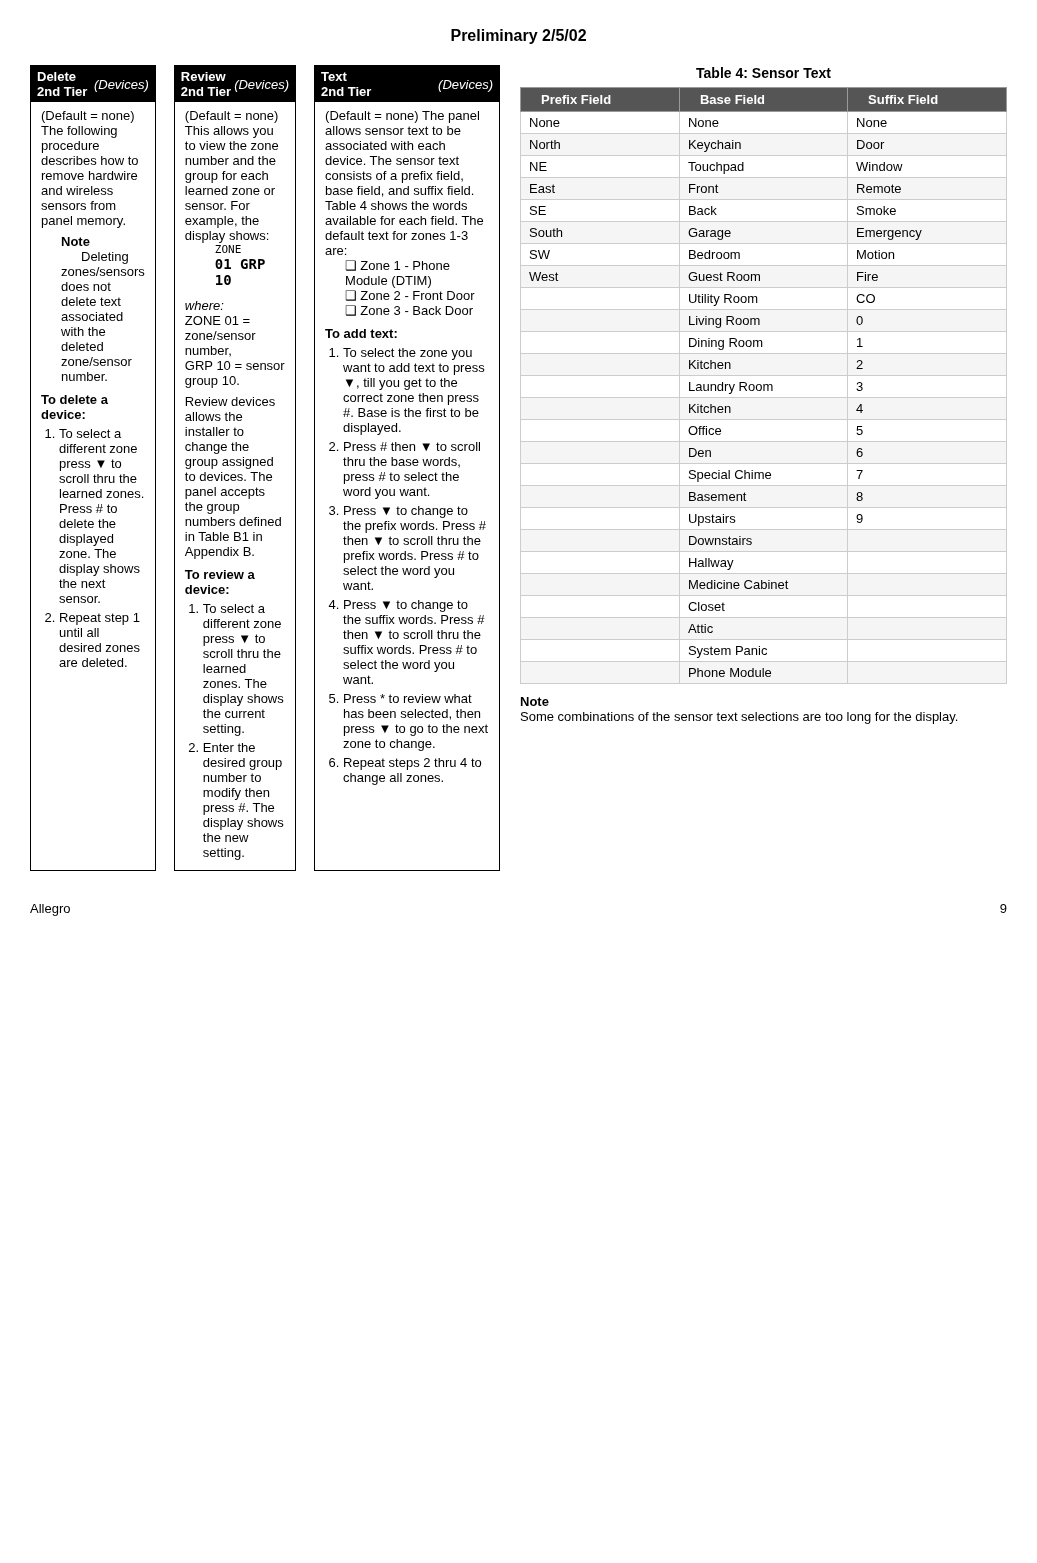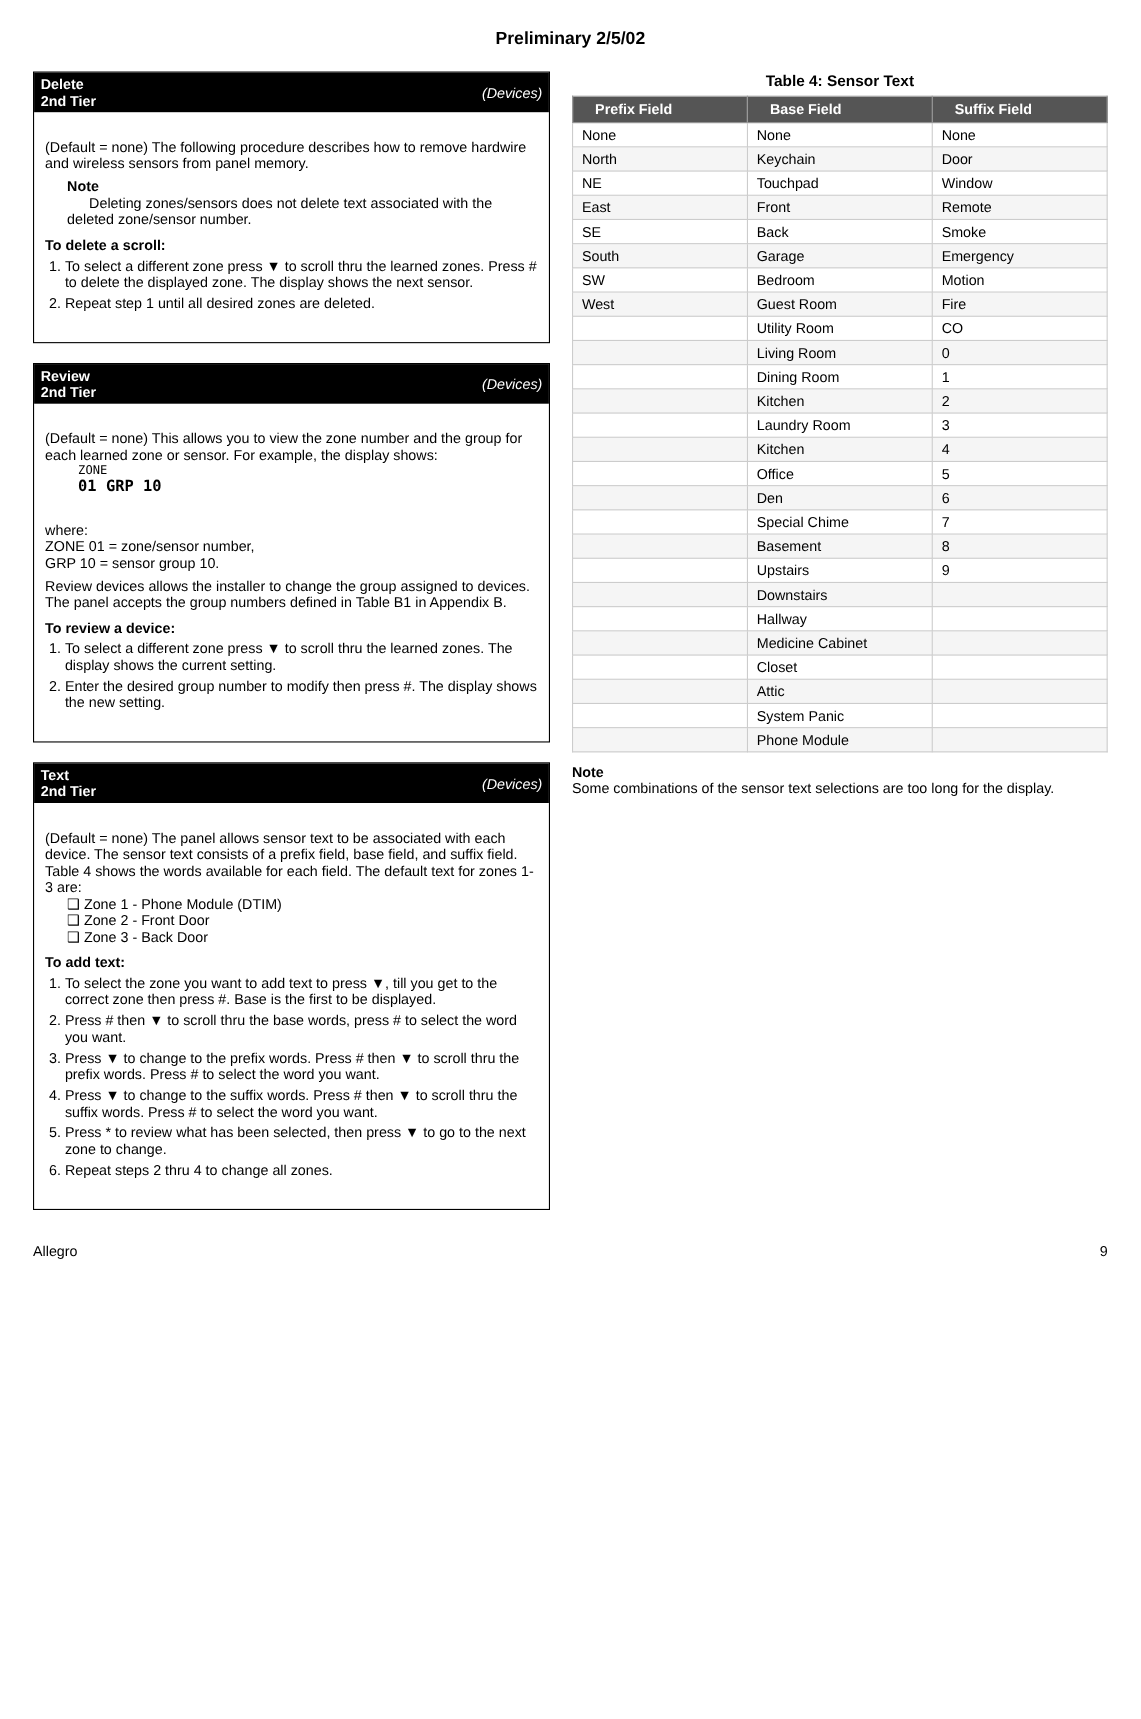--- a/index.html
+++ b/index.html
@@ -21,21 +21,21 @@
       margin-top: 12px;
     }
     .main-layout {
       display: flex;
       gap: 20px;
       align-items: flex-start;
     }
     .left-col {
       flex: 0 0 470px;
       display: flex;
-      flex-direction: column;
+      flex-direction: row;
       gap: 18px;
     }
     .right-col {
       flex: 1;
     }
     
     .section-box {
       border: 1px solid #000;
     }
     .section-header {
@@ -52,21 +52,21 @@
     }
     .section-header .right-title {
       font-style: italic;
       font-size: 13px;
     }
     .section-header .sub-title {
       font-weight: bold;
       font-size: 13px;
     }
     .section-body {
-      padding: 24px 10px;
+      padding: 6px 10px;
     }
     .note-block {
       margin: 6px 0 6px 20px;
     }
     .note-label {
       font-weight: bold;
       font-size: 13px;
     }
     .note-text {
       font-size: 13px;
@@ -159,21 +159,21 @@
           <span class="sub-title">2nd Tier</span>
         </div>
         <span class="right-title">(Devices)</span>
       </div>
       <div class="section-body">
         <p>(Default = none) The following procedure describes how to remove hardwire and wireless sensors from panel memory.</p>
         <div class="note-block">
           <span class="note-label">Note</span><br>
           <span class="note-text">Deleting zones/sensors does not delete text associated with the deleted zone/sensor number.</span>
         </div>
-        <p class="bold-label">To delete a scroll:</p>
+        <p class="bold-label">To delete a device:</p>
         <ol>
           <li>To select a different zone press ▼ to scroll thru the learned zones. Press # to delete the displayed zone. The display shows the next sensor.</li>
           <li>Repeat step 1 until all desired zones are deleted.</li>
         </ol>
       </div>
     </div>
 
     <div class="section-box">
       <div class="section-header">
         <div>
@@ -181,21 +181,21 @@
           <span class="sub-title">2nd Tier</span>
         </div>
         <span class="right-title">(Devices)</span>
       </div>
       <div class="section-body">
         <p>(Default = none) This allows you to view the zone number and the group for each learned zone or sensor. For example, the display shows:</p>
         <div class="zone-display">
           <div class="zone-line1">ZONE</div>
           <div class="zone-line2">01 GRP 10</div>
         </div>
-        <p style="margin-top:24px;">where:</p>
+        <p style="margin-top:10px;font-style:italic;">where:</p>
         <p>ZONE 01 = zone/sensor number,</p>
         <p style="margin-bottom:6px;">GRP 10 = sensor group 10.</p>
         <p>Review devices allows the installer to change the group assigned to devices. The panel accepts the group numbers defined in Table B1 in Appendix B.</p>
         <p class="bold-label">To review a device:</p>
         <ol>
           <li>To select a different zone press ▼ to scroll thru the learned zones. The display shows the current setting.</li>
           <li>Enter the desired group number to modify then press #. The display shows the new setting.</li>
         </ol>
       </div>
     </div>

